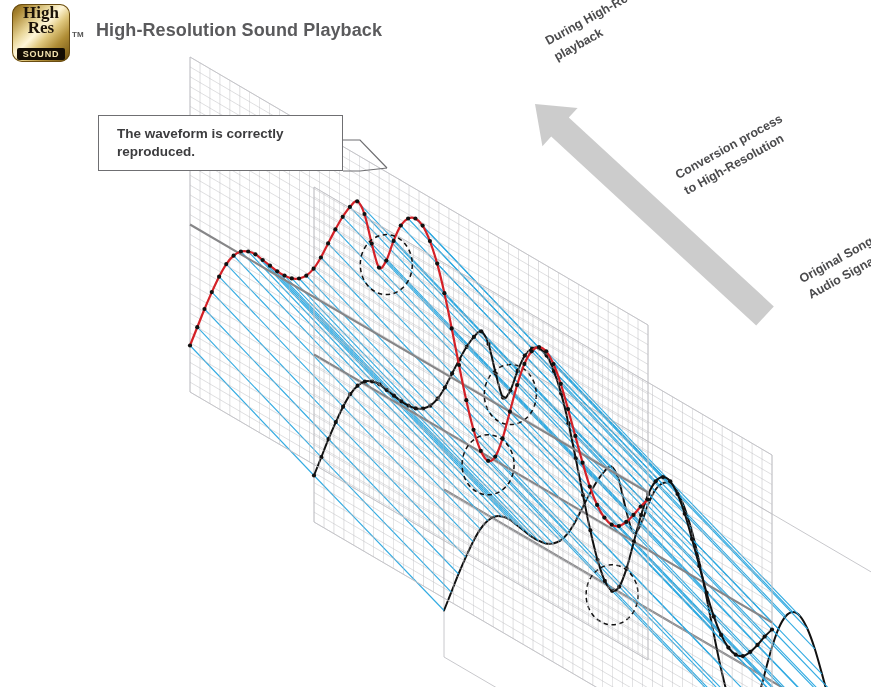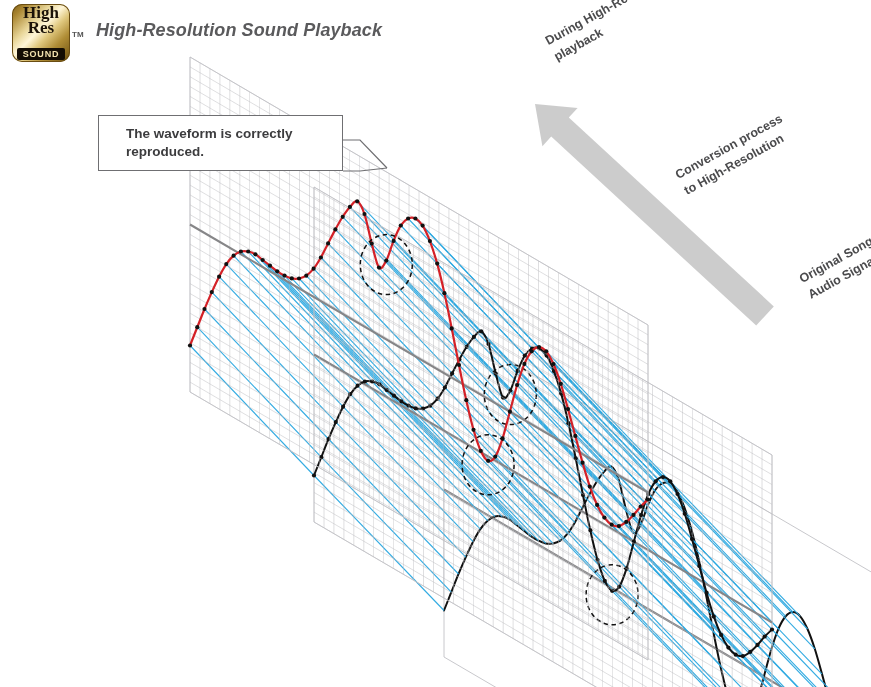--- a/index.html
+++ b/index.html
@@ -28,31 +28,31 @@
     letter-spacing:0.8px;padding:1px 6px 1px 6px;border-radius:2px;
     font-family:"Liberation Sans", sans-serif;line-height:1.15;
   }
   .logo-tm{
     position:absolute;left:64px;top:6px;font-size:8px;color:#555;font-weight:700;margin-top:24px;
   }
 
   
   .page-title{
     position:absolute;left:88px;top:20px;font-size:18px;font-weight:700;color:#5a5a5c;
-    letter-spacing:0.1px;white-space:nowrap;font-style:italic;
+    letter-spacing:0.1px;white-space:nowrap;
   }
 
   
   .callout{
     position:absolute;left:90px;top:115px;width:245px;height:56px;
     background:#ffffff;border:1.3px solid #6f6f72;box-sizing:border-box;z-index:7;
   }
   .callout-text{
     position:absolute;left:18px;top:9px;width:218px;font-size:13.5px;font-weight:700;
-    color:#3c3c3e;line-height:1.33;margin-left:9px;
+    color:#3c3c3e;line-height:1.33;
   }
 
   
   .annot{
     position:absolute;font-size:12.5px;font-weight:700;color:#4b4b4d;
     line-height:1.45;white-space:pre;transform-origin:0 0;
   }
   #annot-playback{left:534px;top:34px;transform:rotate(-29deg);}
   #annot-conversion{left:664px;top:168px;transform:rotate(-29deg);}
   #annot-original{left:788px;top:272px;transform:rotate(-29deg);}

